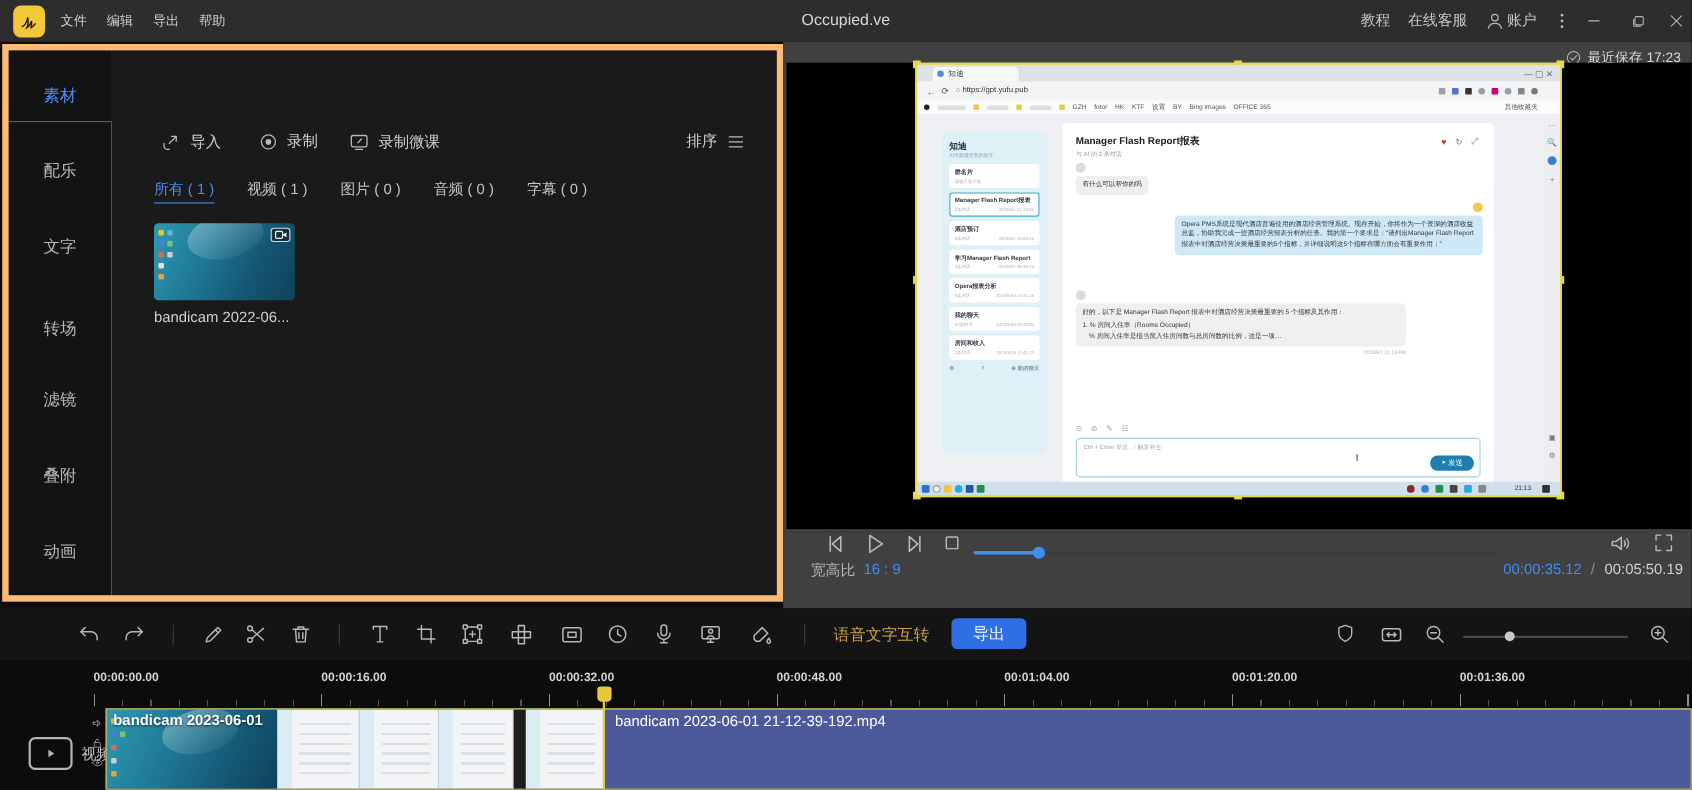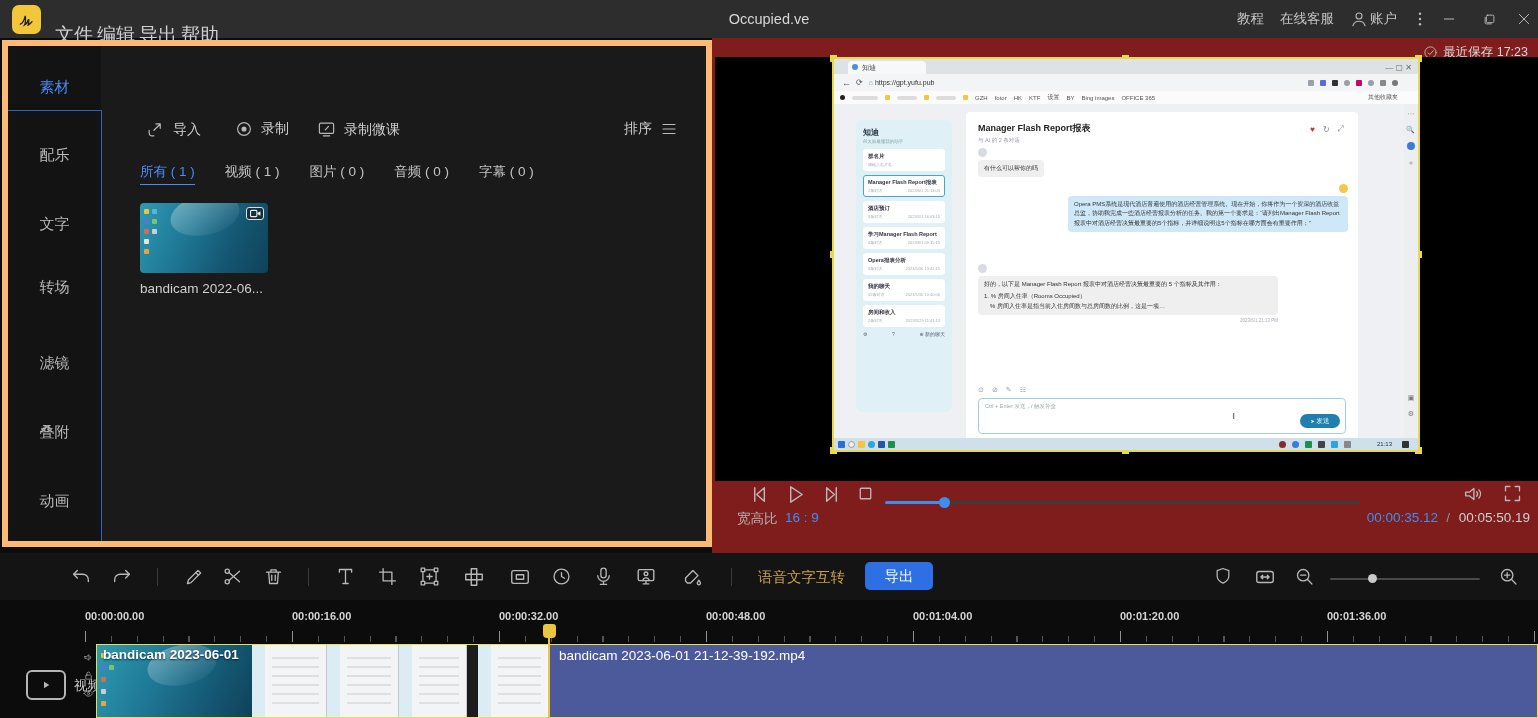--- a/index.html
+++ b/index.html
@@ -7,21 +7,21 @@
     font-family:"Liberation Sans","DejaVu Sans",sans-serif; }
   #root { position:relative; width:1538px; height:718px; background:#0d0d0d; }
   .abs { position:absolute; }
   svg { display:block; }
   .ic { stroke:#b8b8b8; fill:none; stroke-width:1.5; stroke-linecap:round; stroke-linejoin:round; }
 
   
   .titlebar { left:0; top:0; width:1538px; height:38px; background:#2d2d2d; }
   .logo { left:12px; top:5px; width:29px; height:29px; background:#f3c73a; border-radius:7px;
           display:flex; align-items:center; justify-content:center; }
-  .menu-item { color:#cfcfcf; font-size:19px; line-height:38px; position:absolute; top:16px; cursor:default; }
+  .menu-item { color:#cfcfcf; font-size:12px; line-height:38px; position:absolute; top:0; cursor:default; }
   .tb-title { left:0; right:0; top:0; text-align:center; line-height:38px; color:#d6d6d6; font-size:14.5px; }
   .tb-right-item { color:#c6c6c6; font-size:13.5px; line-height:38px; position:absolute; top:0; }
   .winbtn { position:absolute; top:8px; width:22px; height:22px; display:flex; align-items:center; justify-content:center; }
 
   
   .left-panel { left:2px; top:40px; width:710px; height:507px; background:#1a1a1a;
                 border:6px solid #fdba74; }
   .rail { position:absolute; left:0; top:0; width:93px; height:100%; background:#131313; }
   .rail-item { position:absolute; left:0; width:93px; text-align:center; font-size:15px; color:#b9b9b9; }
   .rail-item.active { color:#4a8cf7; }
@@ -40,21 +40,21 @@
   .thumb-img { width:128px; height:70px; border-radius:4px; position:relative; overflow:hidden;
     background:linear-gradient(115deg,#2f9ab2 0%,#1e7794 38%,#145672 70%,#0f4259 100%); }
   .thumb-ray { position:absolute; left:30px; top:-8px; width:70px; height:40px;
     background:linear-gradient(160deg,rgba(255,255,255,.35),rgba(255,255,255,0)); transform:rotate(-12deg); border-radius:50%; }
   .deskicon { position:absolute; width:5px; height:5px; border-radius:1px; }
   .thumb-badge { position:absolute; right:4px; top:4px; width:18px; height:13px; background:rgba(20,20,20,.55);
     border:1px solid #ddd; border-radius:3px; display:flex; align-items:center; justify-content:center; }
   .thumb-label { margin-top:8px; color:#cfcfcf; font-size:13.5px; white-space:nowrap; }
 
   
-  .preview { left:712px; top:38px; width:826px; height:515px; background:#7f1d1d; }
+  .preview { left:712px; top:38px; width:826px; height:515px; background:#404040; }
   .saved { position:absolute; right:10px; top:6px; display:flex; align-items:center; gap:5px; color:#d8d8d8; font-size:12.5px; }
   .canvas { position:absolute; left:3px; top:19px; right:0; height:424px; background:#000; }
   .vframe { position:absolute; left:117px; top:0; width:588px; height:395px; background:#e8eaec;
     border:2px solid #e6d94a; }
   .handle { position:absolute; width:7px; height:7px; background:#e6d94a; }
 
   
   .b-winbar { position:absolute; left:0; top:0; right:0; height:15px; background:#dee2e5; }
   .b-tab { position:absolute; left:14px; top:2px; width:78px; height:13px; background:#f7f8f9; border-radius:4px 4px 0 0;
     font-size:7px; color:#444; line-height:13px; padding-left:14px; }
@@ -184,21 +184,21 @@
           <path d="M5 5l14 14M19 5L5 19"></path>
         </svg>
     </span>
   </div>
 
   <div class="abs left-panel">
     <div class="rail">
       <div class="rail-item active" style="top:32px">素材</div>
       <div class="rail-item" style="top:100px">配乐</div>
       <div class="rail-item" style="top:169px">文字</div>
-      <div class="rail-item" style="top:232px">转场</div>
+      <div class="rail-item" style="top:244px">转场</div>
       <div class="rail-item" style="top:308px">滤镜</div>
       <div class="rail-item" style="top:377px">叠附</div>
       <div class="rail-item" style="top:446px">动画</div>
     </div>
     <div class="rail-notch-h"></div>
     <div class="rail-notch-v"></div>
 
     <div class="mat">
 
       <div class="actbtn" style="left:44px">

